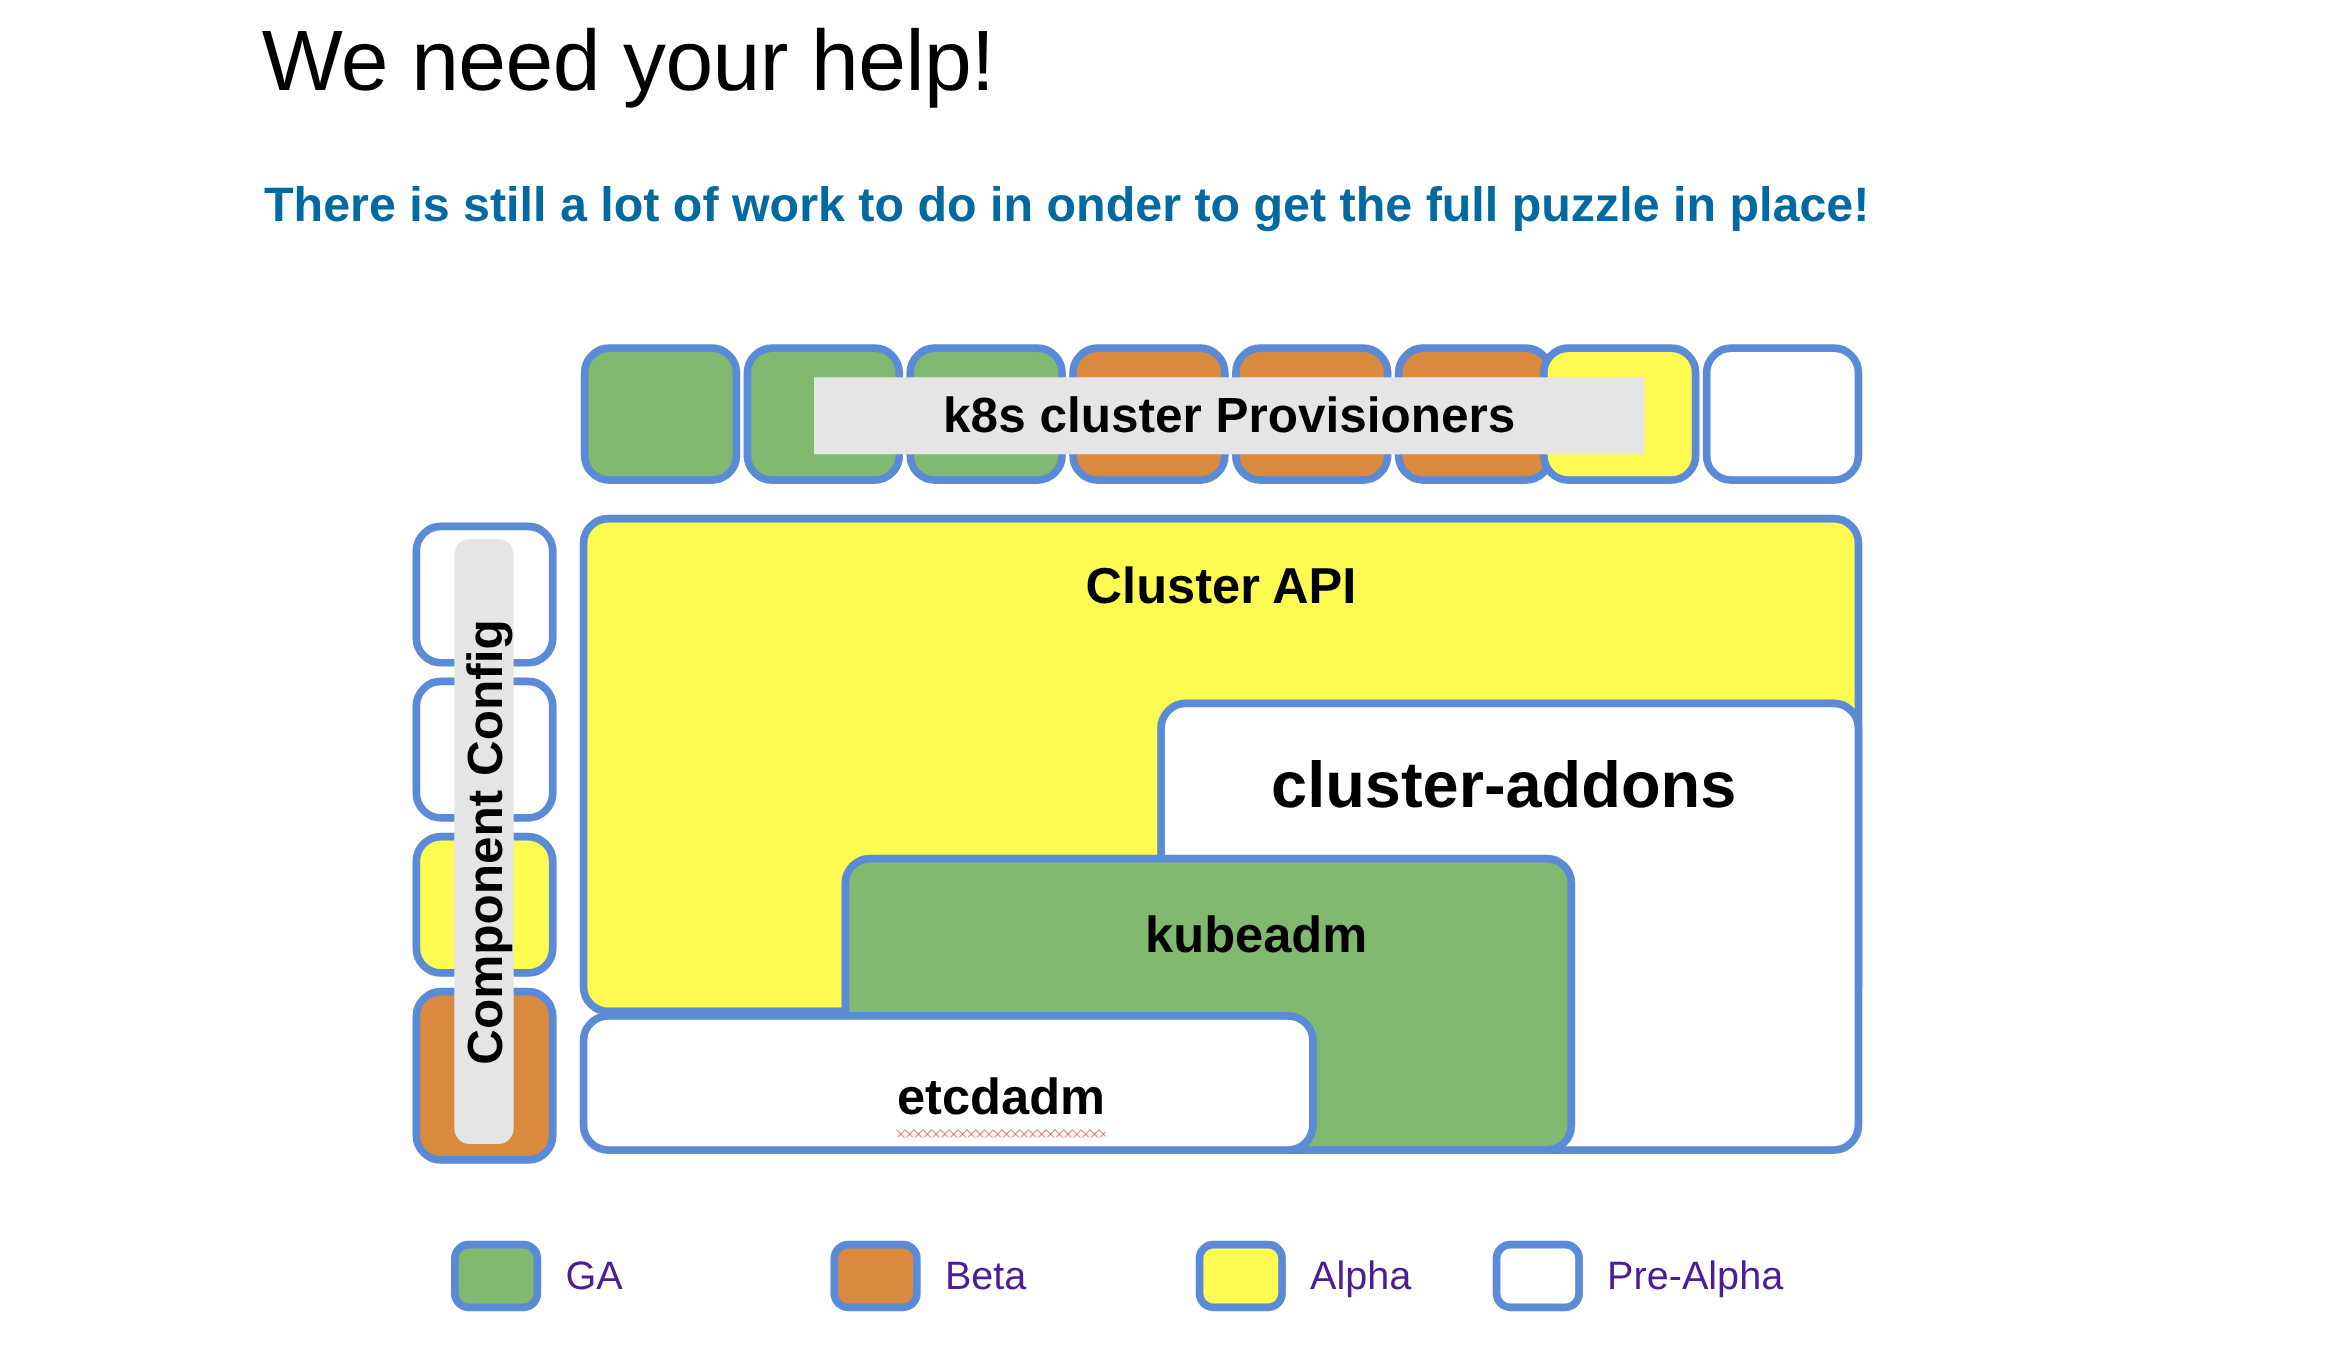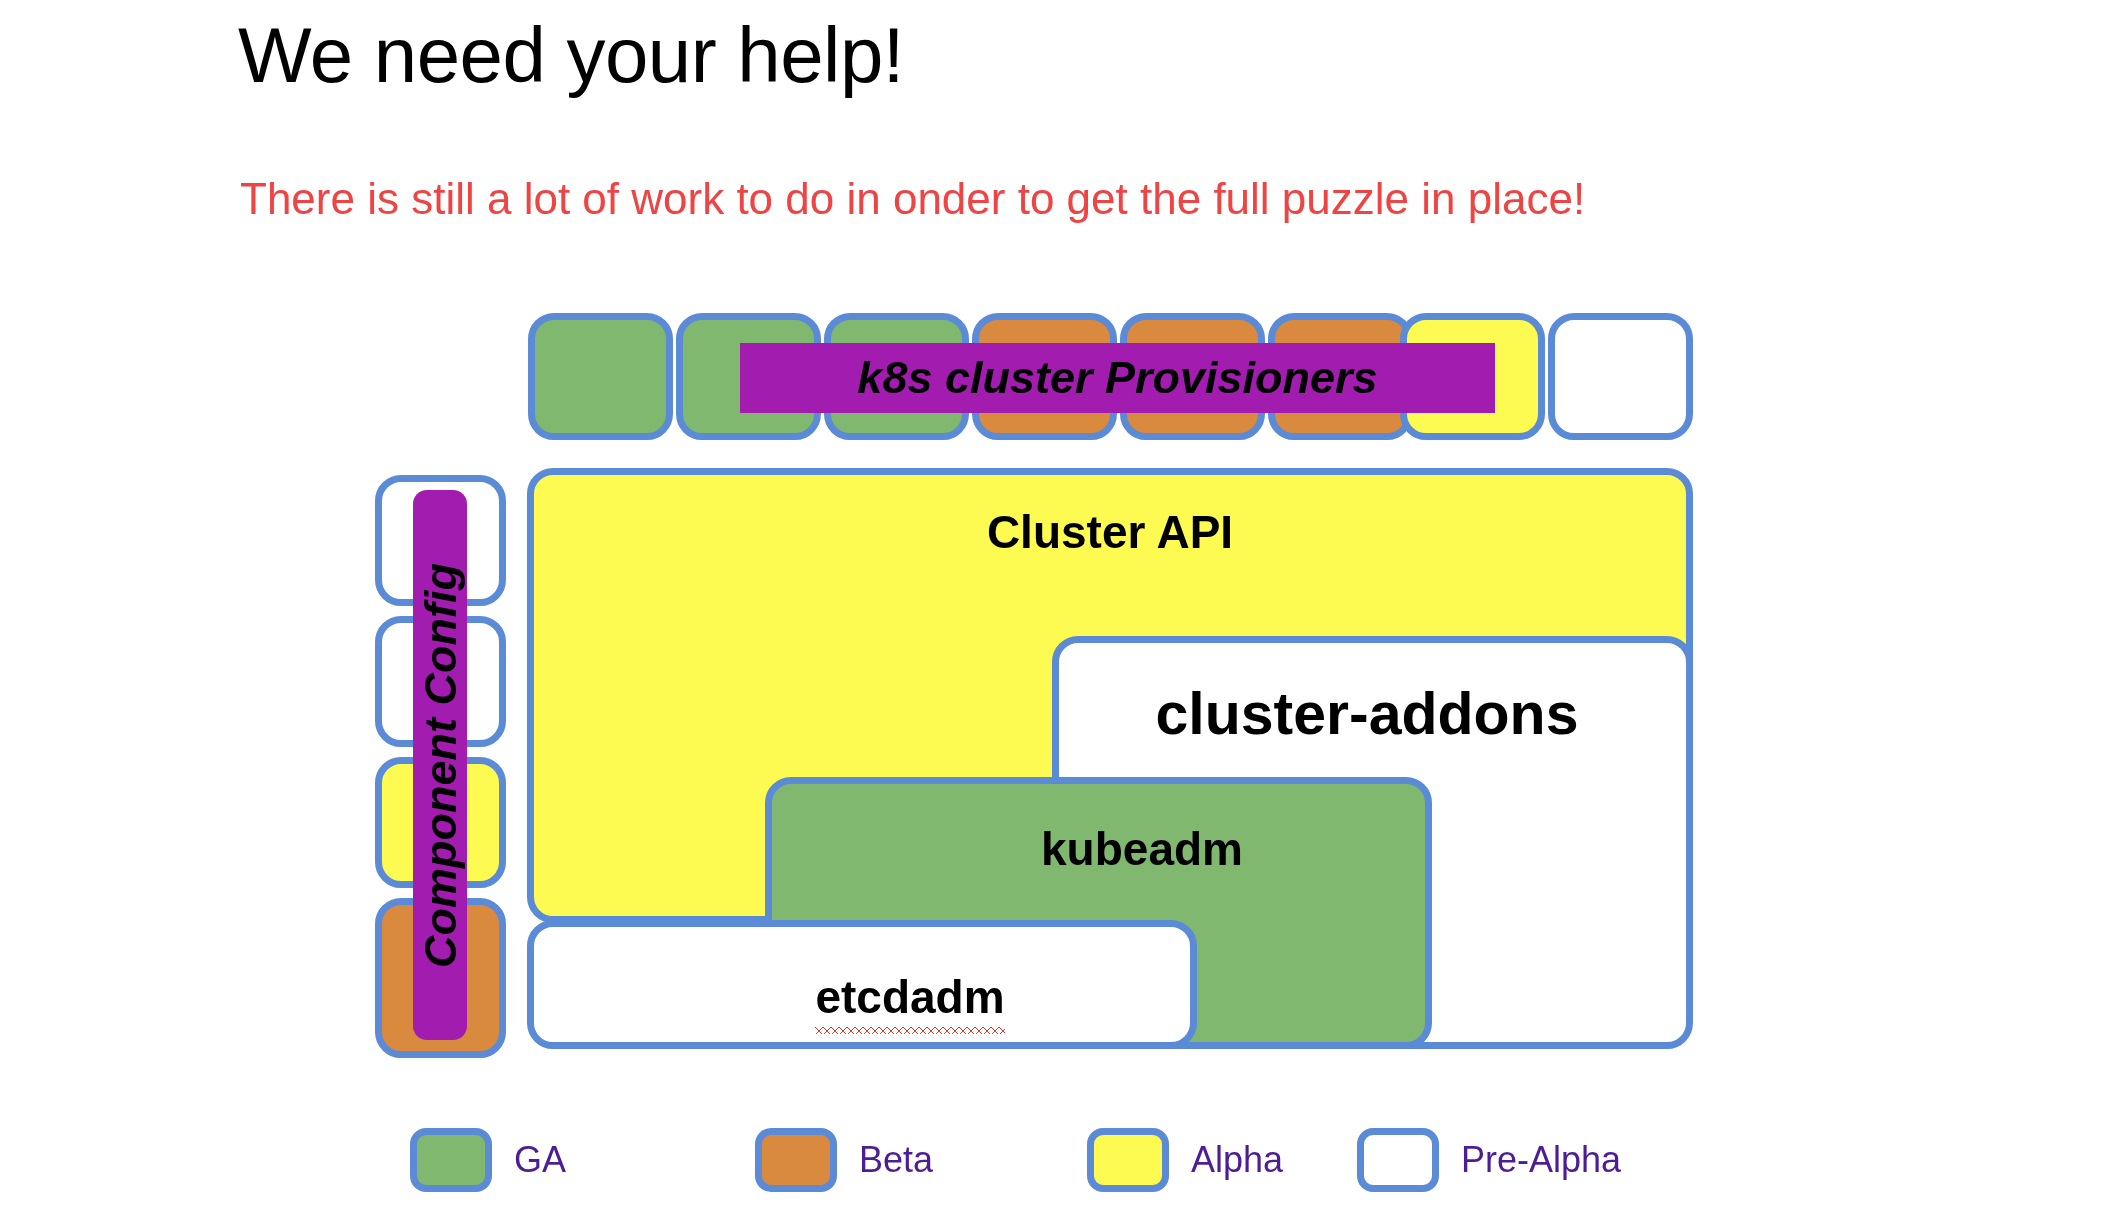--- a/index.html
+++ b/index.html
@@ -31,52 +31,51 @@
     font-size: 78px;
     font-weight: 400;
     line-height: 1.12;
     letter-spacing: -0.5px;
     white-space: nowrap;
     color: #000000;
   }
   .page-subtitle {
     position: absolute;
     left: 240px;
-    top: 173px;
+    top: 161px;
     font-size: 44px;
-    font-weight: 400;
+    font-weight: 700;
     line-height: 1.2;
     white-space: nowrap;
-    color: #ef4444;
+    color: #0369a1;
   }
 
   
   .box {
     position: absolute;
     box-sizing: border-box;
     border: 7px solid #5b8ad6;
     border-radius: 26px;
     background: #ffffff;
   }
   .box.green  { background: #80b870; }
   .box.orange { background: #d98a3f; }
   .box.yellow { background: #fdfb52; }
   .box.white  { background: #ffffff; }
 
   
   .label-band {
     position: absolute;
-    background: #a21caf;
+    background: #e5e5e5;
     display: flex;
     align-items: center;
     justify-content: center;
     font-weight: bold;
     color: #000000;
     z-index: 40;
-    font-style: italic;
   }
   .label-band.flat { border-radius: 0; }
   .label-band.rounded { border-radius: 14px; }
 
   
   #provisioner-label {
     left: 740px;
     top: 343px;
     width: 755px;
     height: 70px;

